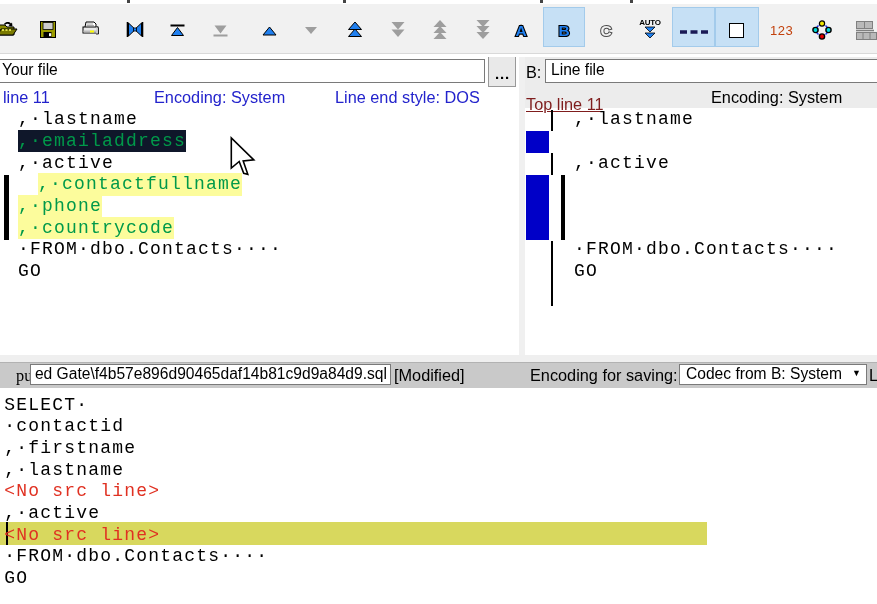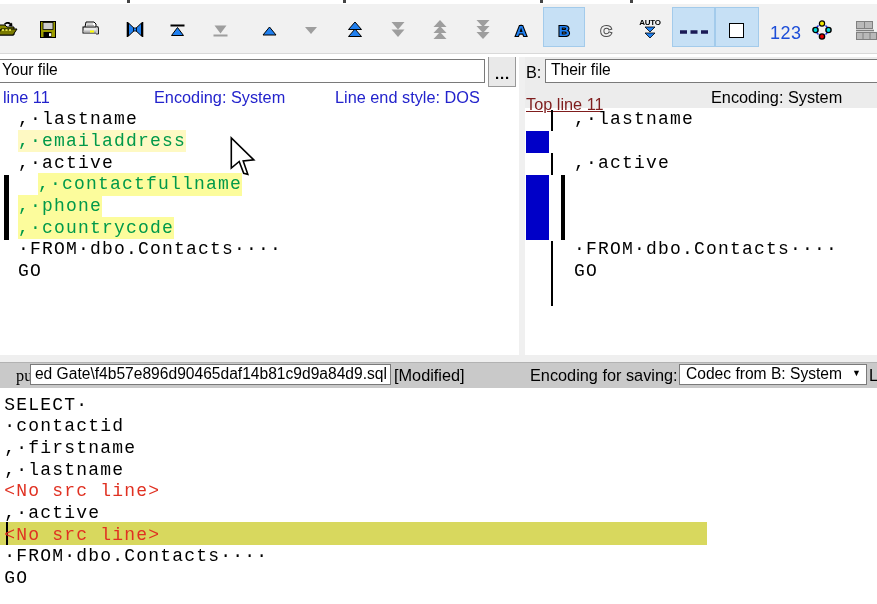--- a/index.html
+++ b/index.html
@@ -105,21 +105,21 @@
     </svg>
     <div class="abs" style="left:638px;top:14px;width:24px;text-align:center;font-size:8px;font-weight:bold;color:#000;letter-spacing:-0.3px;">AUTO</div>
     <svg class="abs" style="left:642px;top:22px;" width="16" height="13" viewBox="0 0 16 13">
       <path d="M8 6 L13 1 L3 1 Z" fill="#2080f0" stroke="#000" stroke-width="0.8"></path>
       <path d="M8 12 L13 7 L3 7 Z" fill="#2080f0" stroke="#000" stroke-width="0.8"></path>
     </svg>
     <svg class="abs" style="left:679px;top:25px;" width="30" height="6" viewBox="0 0 30 6">
       <path d="M1 3 L8 3 M11.5 3 L18.5 3 M22 3 L29 3" stroke="#1a1a55" stroke-width="3.4"></path>
     </svg>
     <div class="abs" style="left:729px;top:19px;width:13px;height:13px;background:#fff;border:1.6px solid #000;"></div>
-    <div class="abs" style="left:770px;top:19px;font-size:18px;color:#1d4ed8;letter-spacing:0.5px;">123</div>
+    <div class="abs" style="left:770px;top:19px;font-size:13px;color:#c2410c;letter-spacing:0.5px;">123</div>
     <svg class="abs" style="left:812px;top:16px;" width="20" height="20" viewBox="0 0 20 20">
       <g stroke="#2233ee" stroke-width="1.4">
         <path d="M6.5 5.5 L4 8"></path>
           <path d="M13.5 5.5 L16 8"></path>
         <path d="M6.5 14.5 L4 12"></path>
           <path d="M13.5 14.5 L16 12"></path>
       </g>
       <circle cx="10" cy="3.5" r="2.6" fill="#f0e800" stroke="#000" stroke-width="1.2"></circle>
       <circle cx="3.5" cy="10" r="2.6" fill="#00d8d8" stroke="#000" stroke-width="1.4"></circle>
       <circle cx="16.5" cy="10" r="2.6" fill="#00d8d8" stroke="#000" stroke-width="1.4"></circle>
@@ -139,36 +139,36 @@
       <span style="position:absolute;left:5px;top:1px;">Your file</span>
     </div>
     <div class="abs" style="left:488px;top:-2px;width:26px;height:29.5px;background:#e9e9e9;border:1px solid #999;">
       <span style="position:absolute;left:6px;top:9px;font-size:15px;font-weight:bold;letter-spacing:0.8px;color:#000;">...</span>
     </div>
     <div class="hdrtxt" style="left:3px;top:31px;color:#2323cc;">line 11</div>
     <div class="hdrtxt" style="left:154px;top:31px;color:#2323cc;">Encoding: System</div>
     <div class="hdrtxt" style="left:335px;top:31px;color:#2323cc;">Line end style: DOS</div>
     <div class="mono" style="left:18px;top:52.3px;">
       <div class="ln">,·lastname</div>
-      <div class="ln"><span class="grn" style="background:#fef9c3;padding-top:1.2px;padding-bottom:1.2px;margin-top:11px;">,·emailaddress</span></div>
+      <div class="ln"><span class="grn" style="background:#0f172a;padding-top:1.2px;padding-bottom:1.2px;margin-top:11px;">,·emailaddress</span></div>
       <div class="ln">,·active</div>
       <div class="ln"><span class="grn hl" style="background:#fcfc9c;margin-left:20px;">,·contactfullname</span></div>
       <div class="ln"><span class="grn hl" style="background:#fcfc9c;">,·phone</span></div>
       <div class="ln"><span class="grn hl" style="background:#fcfc9c;">,·countrycode</span></div>
       <div class="ln">·FROM·dbo.Contacts····</div>
       <div class="ln">GO</div>
     </div>
     <div class="abs" style="left:4px;top:118px;width:5px;height:65px;background:#000;"></div>
   </div>
 
   <div id="paneB">
     <div class="abs" style="left:0;top:0;width:352px;height:51px;background:#ececec;"></div>
     <div class="hdrtxt" style="left:1px;top:6px;color:#000;">B:</div>
     <div class="inputbox" style="left:20px;top:1.5px;width:332px;height:22px;">
-      <span style="position:absolute;left:5px;top:1px;">Their file</span>
+      <span style="position:absolute;left:5px;top:1px;">Line file</span>
     </div>
     <div class="hdrtxt" style="left:1px;top:38px;color:#7f1d1d;text-decoration:underline;">Top line 11</div>
     <div class="hdrtxt" style="left:186px;top:31px;color:#000;">Encoding: System</div>
     <div class="abs" style="left:0.5px;top:74px;width:23px;height:21.7px;background:#0000c8;"></div>
     <div class="abs" style="left:0.5px;top:117.8px;width:23px;height:65.2px;background:#0000c8;"></div>
     <div class="abs" style="left:26px;top:52.5px;width:1.5px;height:21.5px;background:#000;"></div>
     <div class="abs" style="left:26px;top:96px;width:1.5px;height:21.5px;background:#000;"></div>
     <div class="abs" style="left:26px;top:183.5px;width:1.5px;height:65.5px;background:#000;"></div>
     <div class="abs" style="left:35.5px;top:118px;width:4.5px;height:65px;background:#000;"></div>
     <div class="mono" style="left:49px;top:52.3px;">

